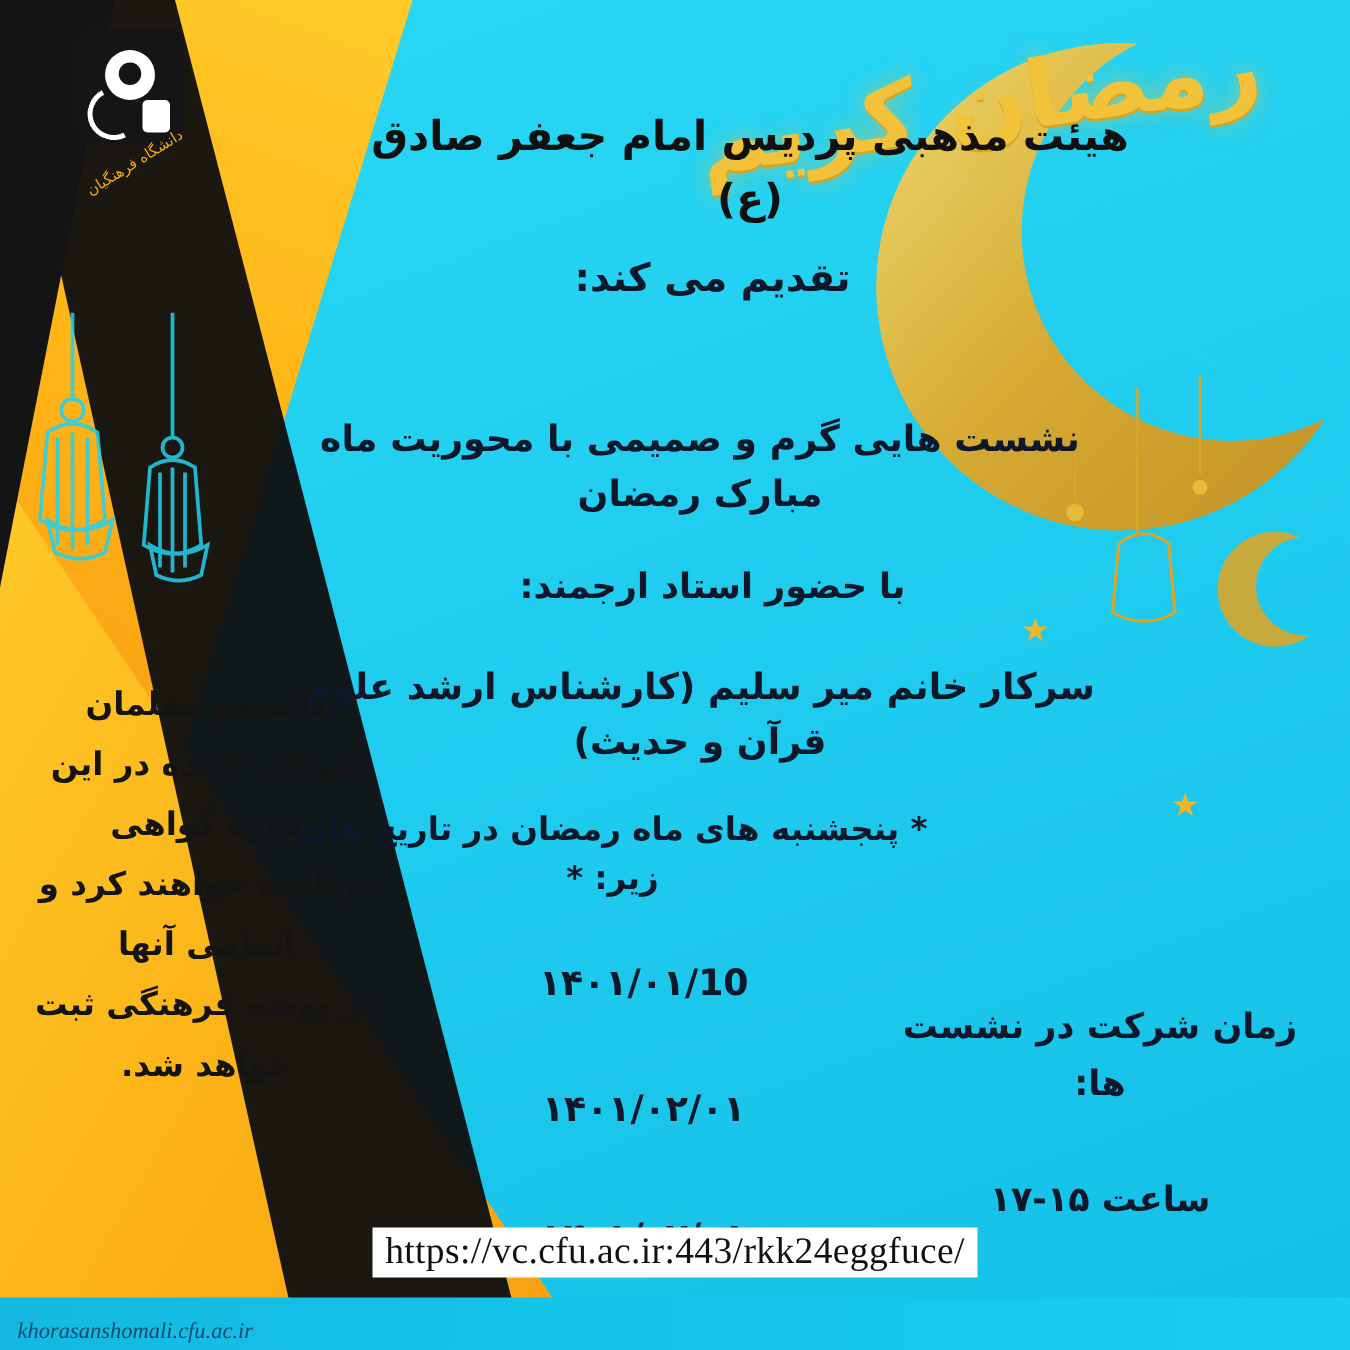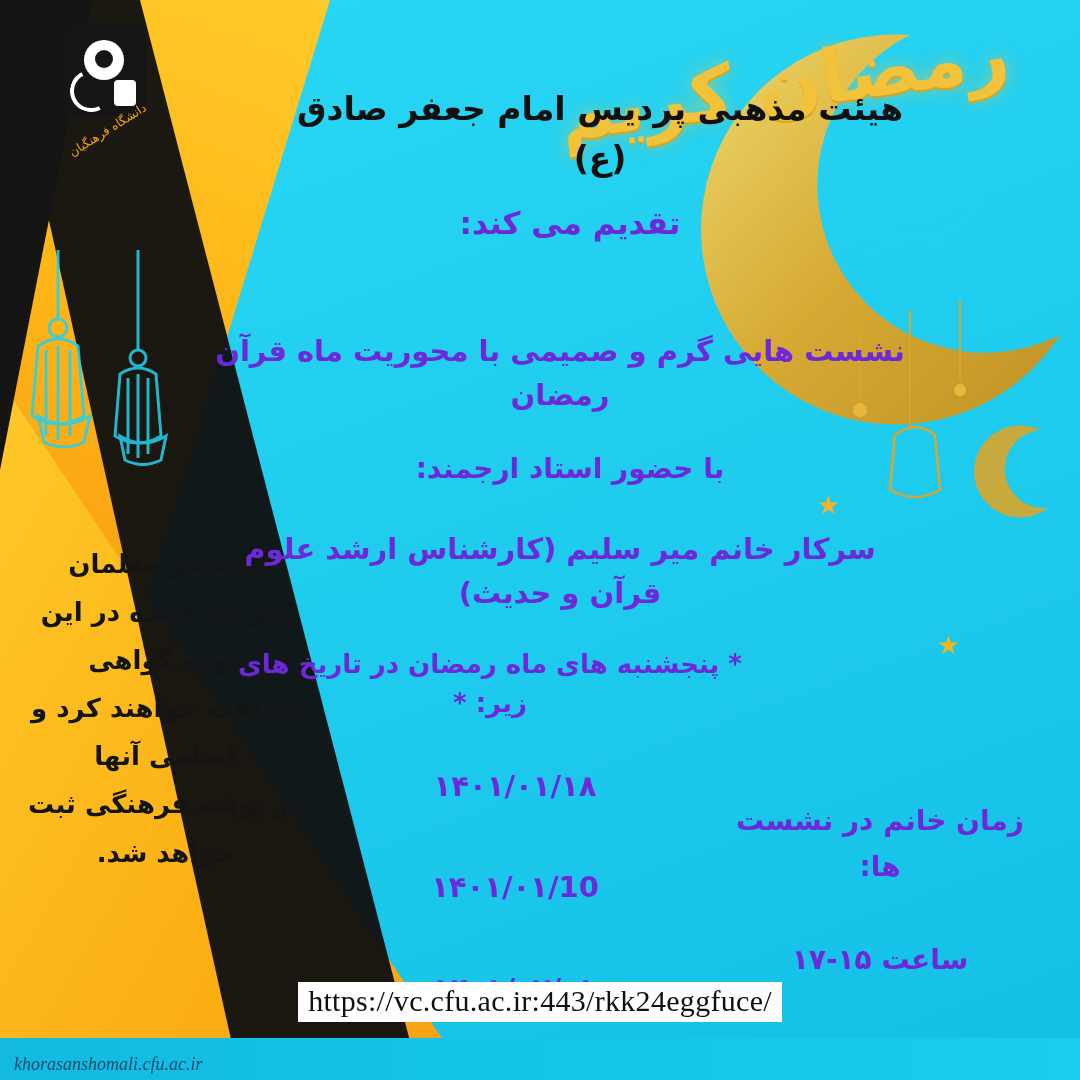--- a/index.html
+++ b/index.html
@@ -136,21 +136,21 @@
     transform: rotate(-8deg);
     white-space: nowrap;
     direction: rtl;
   }
 
   
   .txt {
     position: absolute;
     direction: rtl;
     text-align: center;
-    color: #6d28d9;
+    color: #0f172a;
     font-weight: bold;
     line-height: 1.5;
     white-space: pre-line;
   }
   .l-head {
     top: 84px; right: 170px; width: 620px;
     font-size: 33px;
     color: #101010;
   }
   .l-present {
@@ -297,34 +297,33 @@
     <path d="M430 430 a46 46 0 1 0 8 78 a38 38 0 1 1 -8 -78 z" fill="#d9a62a" opacity="0.9"></path>
   </svg>
 
   <div class="kareem-script">رمضان کریم</div>
 
   <div class="star" style="right:240px; top:490px;">★</div>
   <div class="star" style="right:120px; top:630px;">★</div>
 
   <div class="txt l-head">هیئت مذهبی پردیس امام جعفر صادق (ع)</div>
   <div class="txt l-present">تقدیم می کند:</div>
-  <div class="txt l-desc">نشست هایی گرم و صمیمی با محوریت ماه قرآن رمضان</div>
+  <div class="txt l-desc">نشست هایی گرم و صمیمی با محوریت ماه مبارک رمضان</div>
   <div class="txt l-guest-label">با حضور استاد ارجمند:</div>
   <div class="txt l-guest-name">سرکار خانم میر سلیم (کارشناس ارشد علوم قرآن و حدیث)</div>
   <div class="txt l-dates-title">* پنجشنبه های ماه رمضان در تاریخ های زیر: *</div>
 
   <div class="txt l-dates">
-    <div>۱۴۰۱/۰۱/۱۸</div>
     <div>۱۴۰۱/۰۱/10</div>
     <div>۱۴۰۱/۰۲/۰۱</div>
     <div>۱۴۰۱/۰۲/۰۸</div>
   </div>
 
   <div class="txt l-time">
-    <div>زمان خانم در نشست ها:</div>
+    <div>زمان شرکت در نشست ها:</div>
     <div>ساعت ۱۵-۱۷</div>
   </div>
 
   <div class="txt l-students">دانشجو معلمان
 شرکت کننده در این دوره گواهی
 دریافت خواهند کرد و اسامی آنها
 در پوشه فرهنگی ثبت خواهد شد.</div>
 
   <div class="link-row">
     <span class="link-url">https://vc.cfu.ac.ir:443/rkk24eggfuce/</span>

